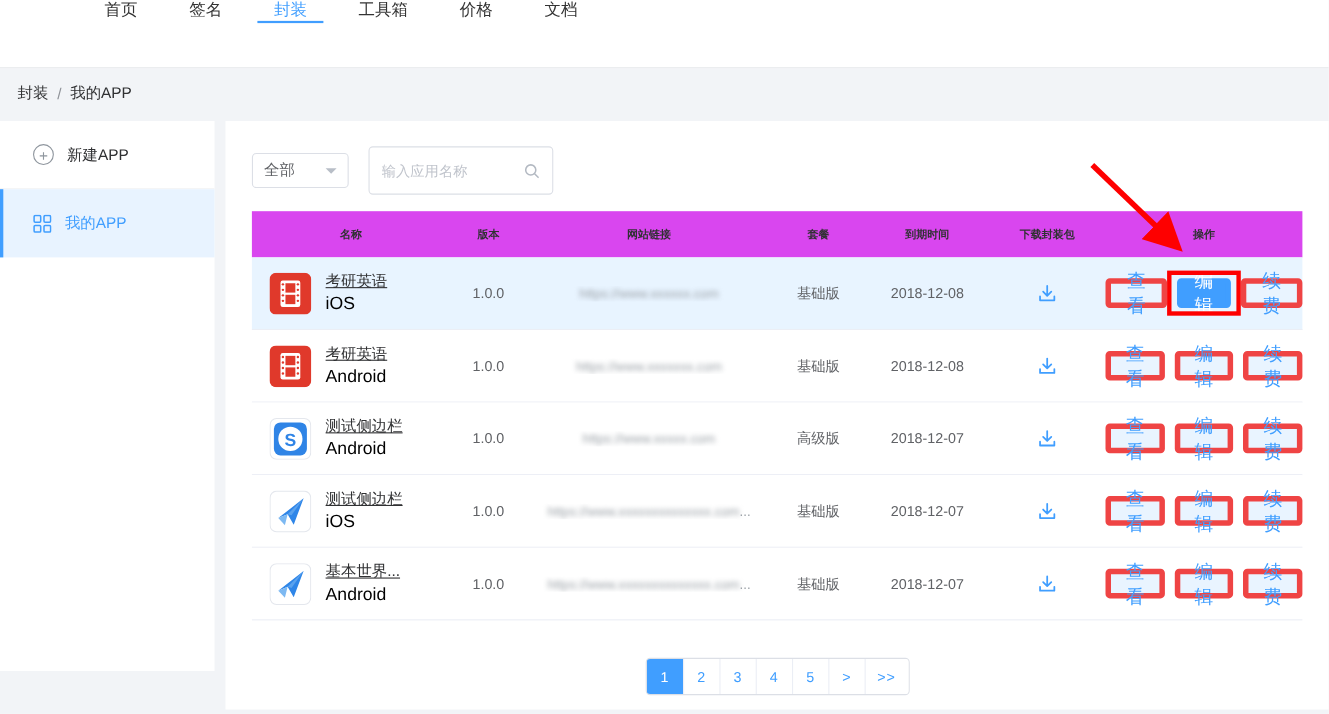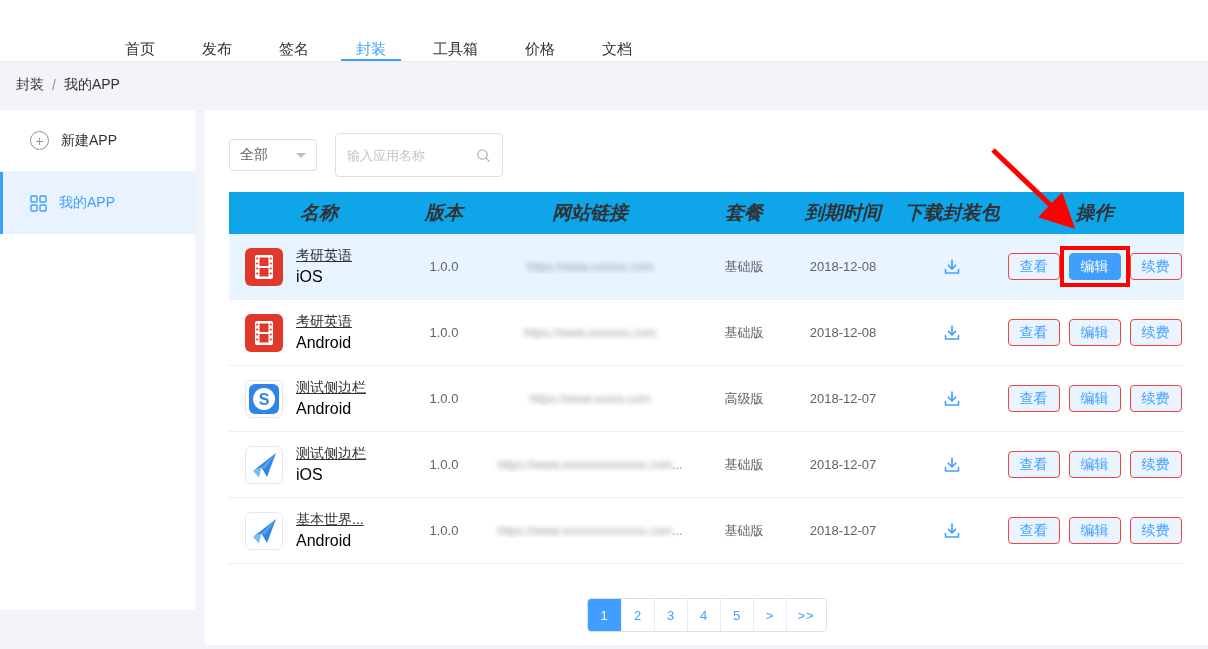--- a/index.html
+++ b/index.html
@@ -9,21 +9,21 @@
     background:#f2f4f7;
     font-family:"Liberation Sans","DejaVu Sans",sans-serif;
     overflow:hidden;
     color:#303133;
   }
 
   
   .topnav {
     position:absolute; top:0; left:0; width:100%; height:62px;
     background:#fff; border-bottom:1px solid #e9ebee;
-    display:flex; align-items:flex-end; padding-left:110px; z-index:3;
+    display:flex; align-items:flex-start; padding-left:80px; z-index:3;
   }
   .nav-item {
     display:flex; align-items:center; padding:0 15px; margin-right:17px;
     font-size:15px; color:#333; cursor:pointer; border-bottom:2px solid transparent;
   }
   .nav-item.active { color:#409eff; border-bottom-color:#409eff; }
 
   
   .breadcrumb {
     position:absolute; top:62px; left:0; height:46px; width:100%;
@@ -69,42 +69,42 @@
   .search input { border:none; outline:none; flex:1; min-width:0; font-size:13px; color:#606266; background:transparent; font-family:inherit; }
   .search input::placeholder { color:#c0c4cc; }
 
   
   .table { margin-top:15px; }
   .grid-cols {
     display:grid;
     grid-template-columns:180px 70px 222px 86px 112px 106px 1fr;
     align-items:center;
   }
-  .thead { background:#0ea5e9; height:42px; font-size:19px; font-weight:bold; color:#303133;font-style:italic; }
+  .thead { background:#d946ef; height:42px; font-size:10px; font-weight:bold; color:#303133; }
   .thead div { text-align:center; }
   .trow {
     height:66px; border-bottom:1px solid #ebeef5; background:#fff;
     font-size:13px; color:#606266;
   }
   .trow.hl { background:#e8f4ff; }
   .cell-name { display:flex; align-items:center; gap:13px; padding-left:16px; }
   .app-ico { width:38px; height:38px; flex:none; display:block; }
   .name-txt { display:flex; flex-direction:column; gap:3px; }
   .nm { font-size:14px; color:#303133;text-decoration:underline; }
   .pf { font-size:16px; color:#000000; }
   .c { text-align:center; }
   .url-cell { text-align:center; font-size:12px; color:#9aa0a6; white-space:nowrap; overflow:hidden; }
   .blur { filter:blur(2.6px); }
   .dl-cell { display:flex; justify-content:center; }
   .dl-btn { background:none; border:none; cursor:pointer; padding:4px; display:flex; }
   .cell-actions { display:flex; gap:9px; justify-content:center; align-items:center; }
   .btn {
     min-width:44px; height:27px; padding:0 11px;
-    border:1px solid #ef4444; background:#e9f4ff; color:#409eff;
-    border-radius:4px; font-size:14px; cursor:pointer;
+    border:5px solid #ef4444; background:#e9f4ff; color:#409eff;
+    border-radius:4px; font-size:17px; cursor:pointer;
     display:flex; align-items:center; justify-content:center; font-family:inherit;
   }
   .btn.primary { background:#409eff; border-color:#409eff; color:#fff; }
   .red-box { position:relative; }
   .red-box::after {
     content:""; position:absolute; left:-9px; right:-9px; top:-7px; bottom:-7px;
     border:4px solid #fe0000; pointer-events:none;
   }
 
   
@@ -122,21 +122,20 @@
   .page.wide { min-width:40px; letter-spacing:1px; }
 
   
   .annotation { position:absolute; left:0; top:0; width:1208px; height:649px; pointer-events:none; z-index:9; }
 </style>
 </head>
 <body>
 
 <div class="topnav">
   <div class="nav-item">首页</div>
-  <div class="nav-item">发布</div>
   <div class="nav-item">签名</div>
   <div class="nav-item active">封装</div>
   <div class="nav-item">工具箱</div>
   <div class="nav-item">价格</div>
   <div class="nav-item">文档</div>
 </div>
 
 <div class="breadcrumb">
   <span class="crumb">封装</span>
   <span class="crumb-sep">/</span>

